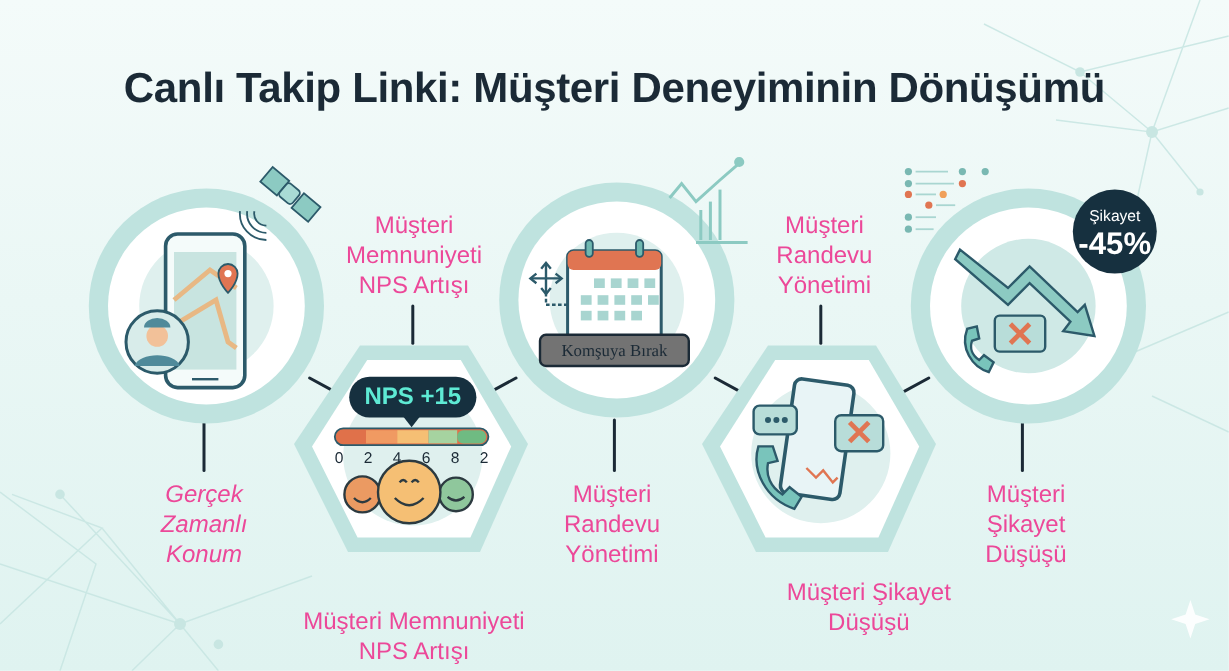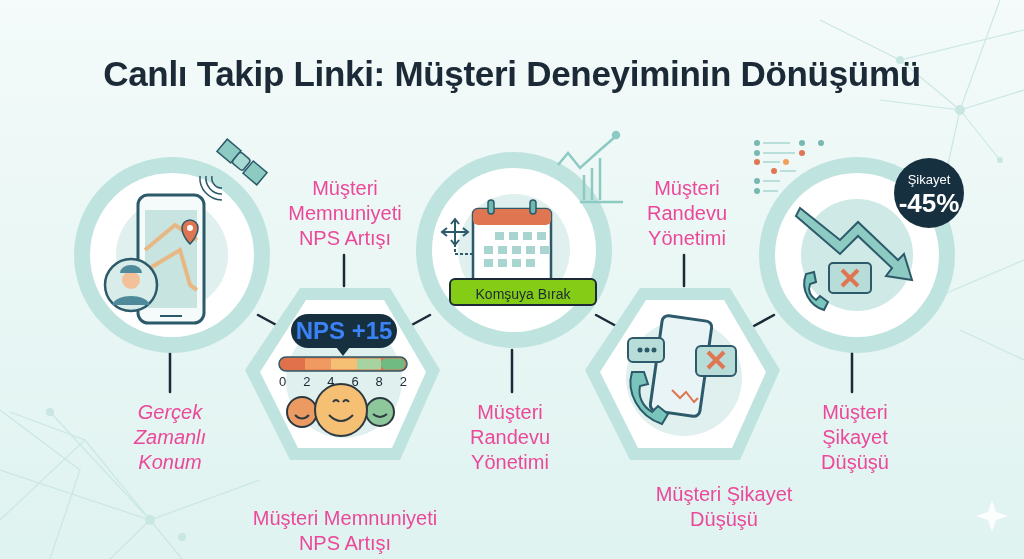--- a/index.html
+++ b/index.html
@@ -21,37 +21,38 @@
   }
   .lbl-top-1 { left: 270px; top: 176px; width: 150px; }
   .lbl-top-2 { left: 612px; top: 176px; width: 150px; }
   .lbl-bot-1 { left: 100px; top: 400px; width: 140px; font-style: italic; }
   .lbl-bot-2 { left: 440px; top: 400px; width: 140px; }
   .lbl-bot-3 { left: 785px; top: 400px; width: 140px; }
   .lbl-under-1 { left: 225px; top: 506px; width: 240px; }
   .lbl-under-2 { left: 604px; top: 482px; width: 240px; }
   .nps-badge {
     position: absolute; left: 291px; top: 314px; width: 106px; height: 34px;
-    background: #16303f; color: #3b82f6; border-radius: 17px; font-weight: bold;
-    font-size: 24px; line-height: 34px; text-align: center;
+    background: #16303f; color: #5eead4; border-radius: 17px; font-weight: bold;
+    font-size: 20px; line-height: 34px; text-align: center;
   }
   .nps-badge:after {
     content: ""; position: absolute; left: 45px; bottom: -8px;
     border-left: 7px solid transparent; border-right: 7px solid transparent;
     border-top: 9px solid #16303f;
   }
   .scale-ticks {
     position: absolute; left: 279px; top: 374px; width: 128px;
     display: flex; justify-content: space-between; font-size: 13px; color: #1b2a36;
   }
   .drop-tag {
-    position: absolute; left: 449px; top: 278px; width: 148px; height: 28px;
-    background: #84cc16; border: 2px solid #1b2a36; border-radius: 6px;
+    position: absolute; left: 449px; top: 278px; width: 126px; height: 28px;
+    background: #737373; border: 2px solid #1b2a36; border-radius: 6px;
     font-size: 14px; line-height: 28px; text-align: center; color: #1b2a36;
     box-sizing: border-box;
+    font-family: Liberation Serif, serif;
   }
   .complaint-badge {
     position: absolute; left: 894px; top: 158px; width: 70px; height: 70px;
     border-radius: 50%; background: #16303f; color: #fff; text-align: center;
   }
   .complaint-badge .c1 { display: block; font-size: 13px; margin-top: 14px; }
   .complaint-badge .c2 { display: block; font-size: 26px; font-weight: bold; margin-top: 1px; }
 </style>
 </head>
 <body>

